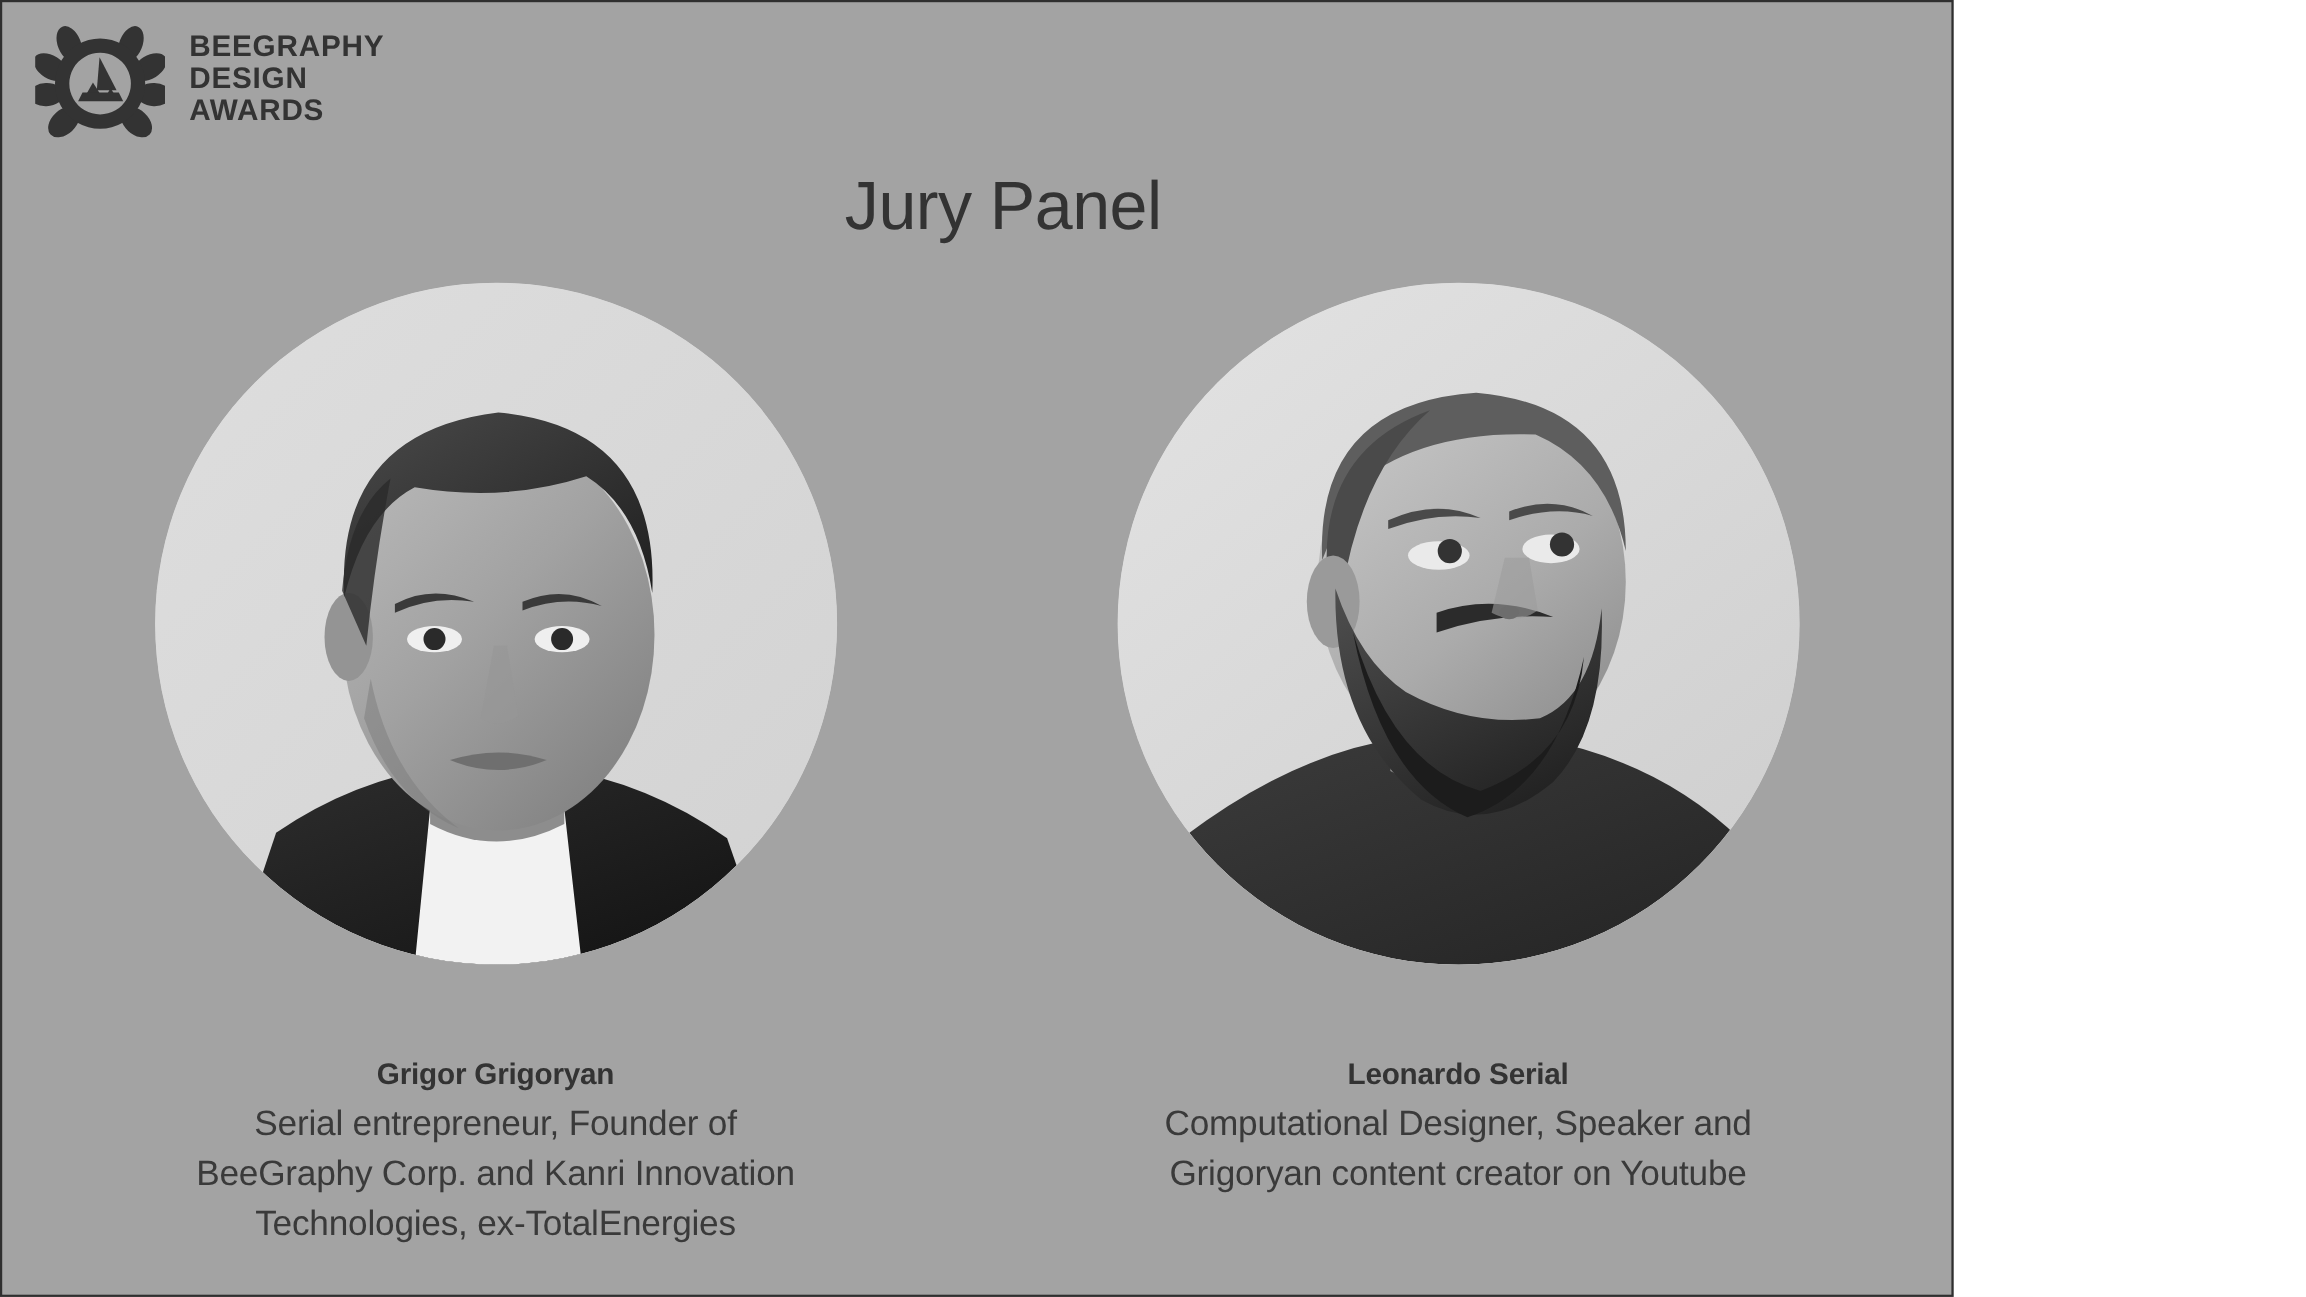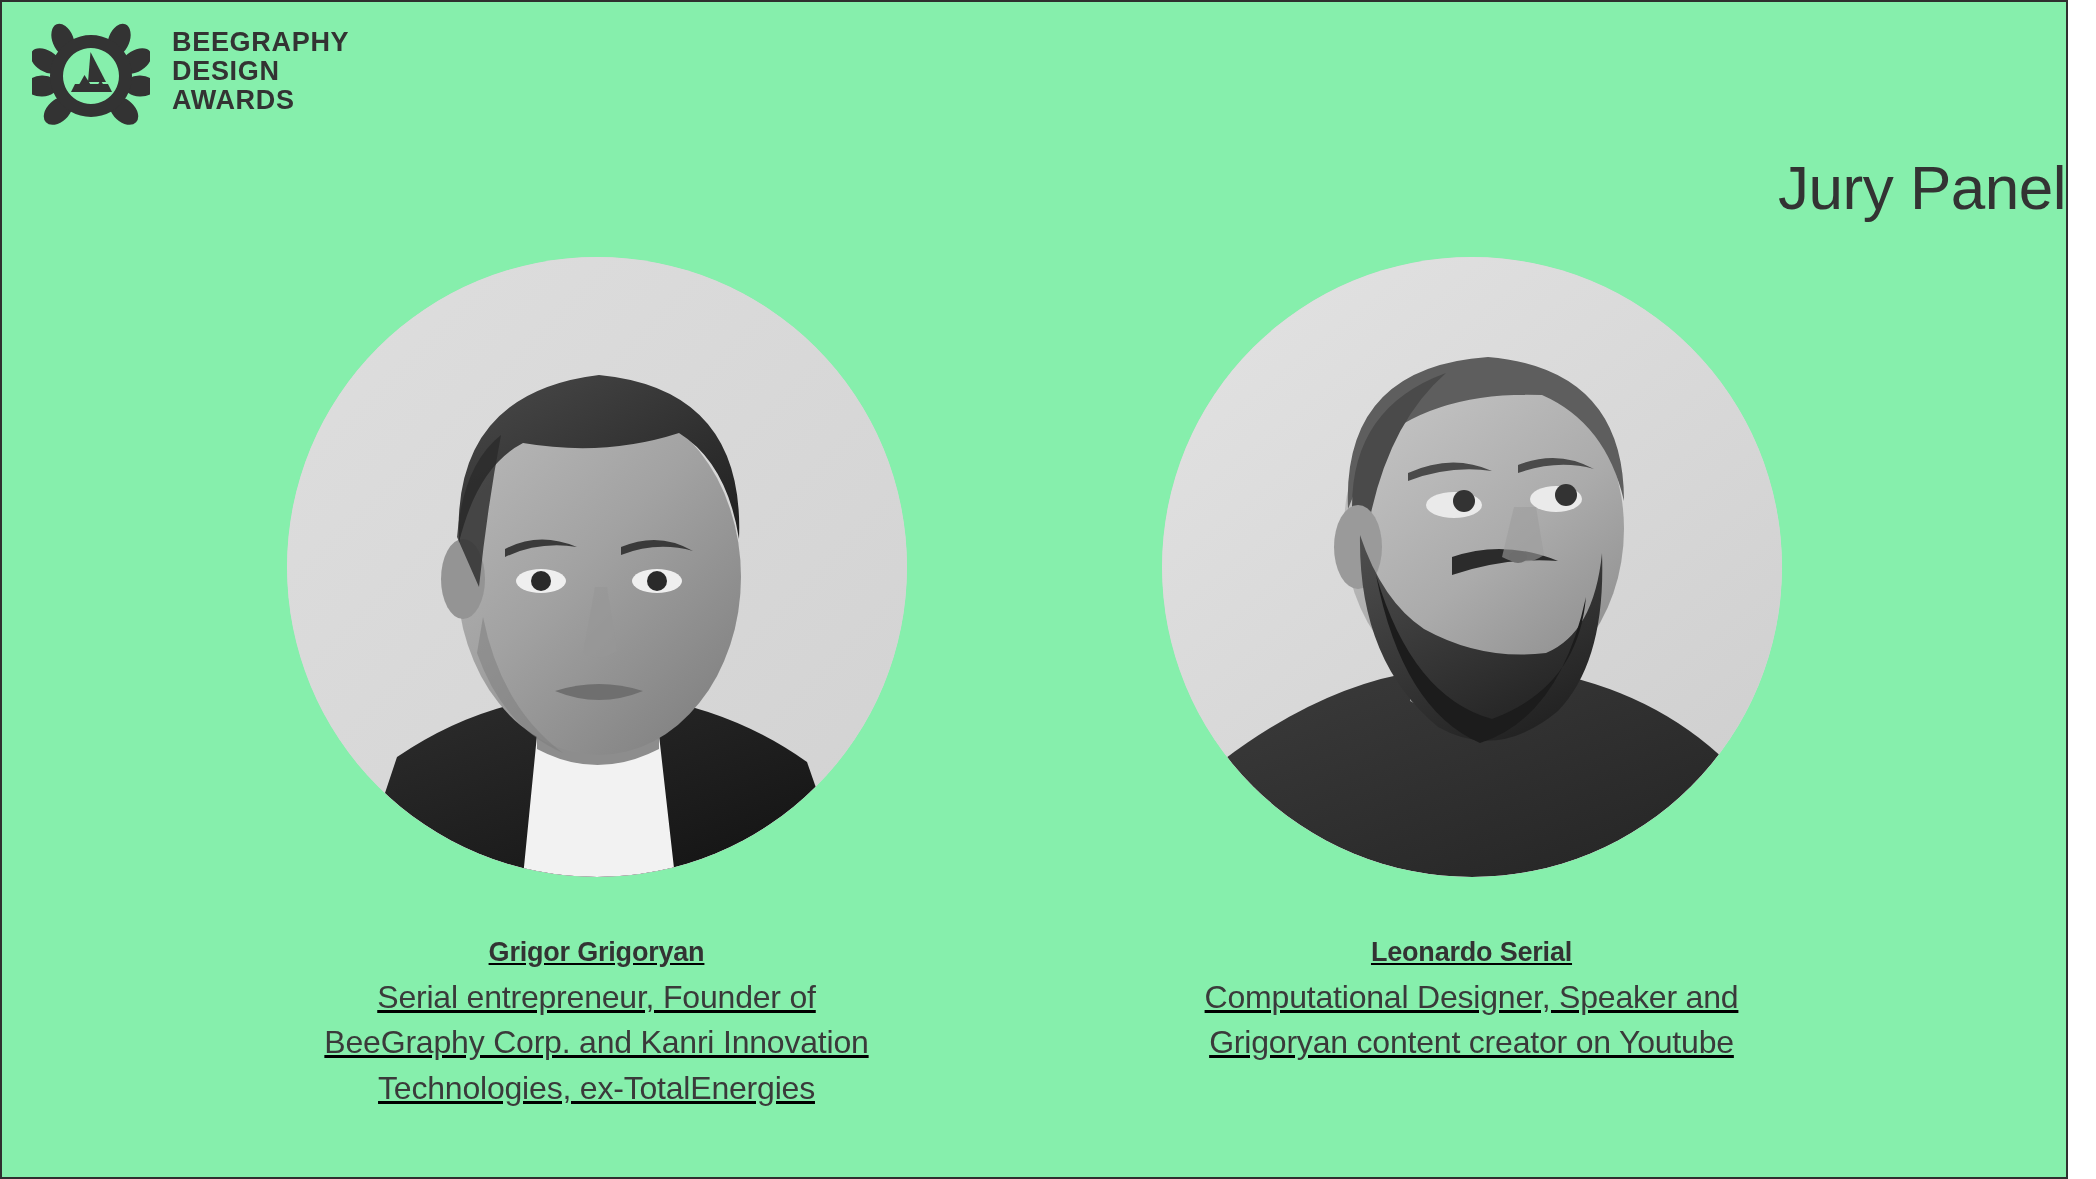--- a/index.html
+++ b/index.html
@@ -8,23 +8,23 @@
     padding: 0;
     background: #ffffff;
   }
   body {
     font-family: "Liberation Sans", sans-serif;
     -webkit-font-smoothing: antialiased;
   }
 
   .slide {
     position: relative;
-    width: 2068px;
+    width: 1776px;
     height: 1179px;
-    background: #86efac;
+    background: #a3a3a3;
     box-sizing: border-box;
     border: 2px solid #2f2f2f;
     overflow: hidden;
   }
 
   
   .brand {
     position: absolute;
     left: 30px;
     top: 16px;
@@ -49,21 +49,21 @@
     text-transform: uppercase;
     white-space: pre-line;
   }
 
   
   .page-title {
     position: absolute;
     left: 0;
     right: 0;
     top: 113px;
-    text-align: right;
+    text-align: center;
     color: #333333;
     font-family: "Liberation Sans", sans-serif;
     font-weight: 400;
     font-size: 62px;
     line-height: 1;
     letter-spacing: -0.5px;
     padding-left: 48px;
   }
 
   
@@ -88,24 +88,23 @@
     height: 620px;
     border-radius: 50%;
     overflow: hidden;
     position: relative;
     background: #d7d7d7;
     flex: 0 0 auto;
   }
   .portrait svg { display: block; width: 100%; height: 100%; }
 
   .jury-text {
-    margin-top: 60px;
+    margin-top: 84px;
     text-align: center;
     width: 660px;
-    text-decoration: underline;
   }
   .jury-name {
     color: #333333;
     font-family: "Liberation Sans", sans-serif;
     font-weight: 700;
     font-size: 27px;
     line-height: 1.18;
     letter-spacing: -0.2px;
   }
   .jury-role {

